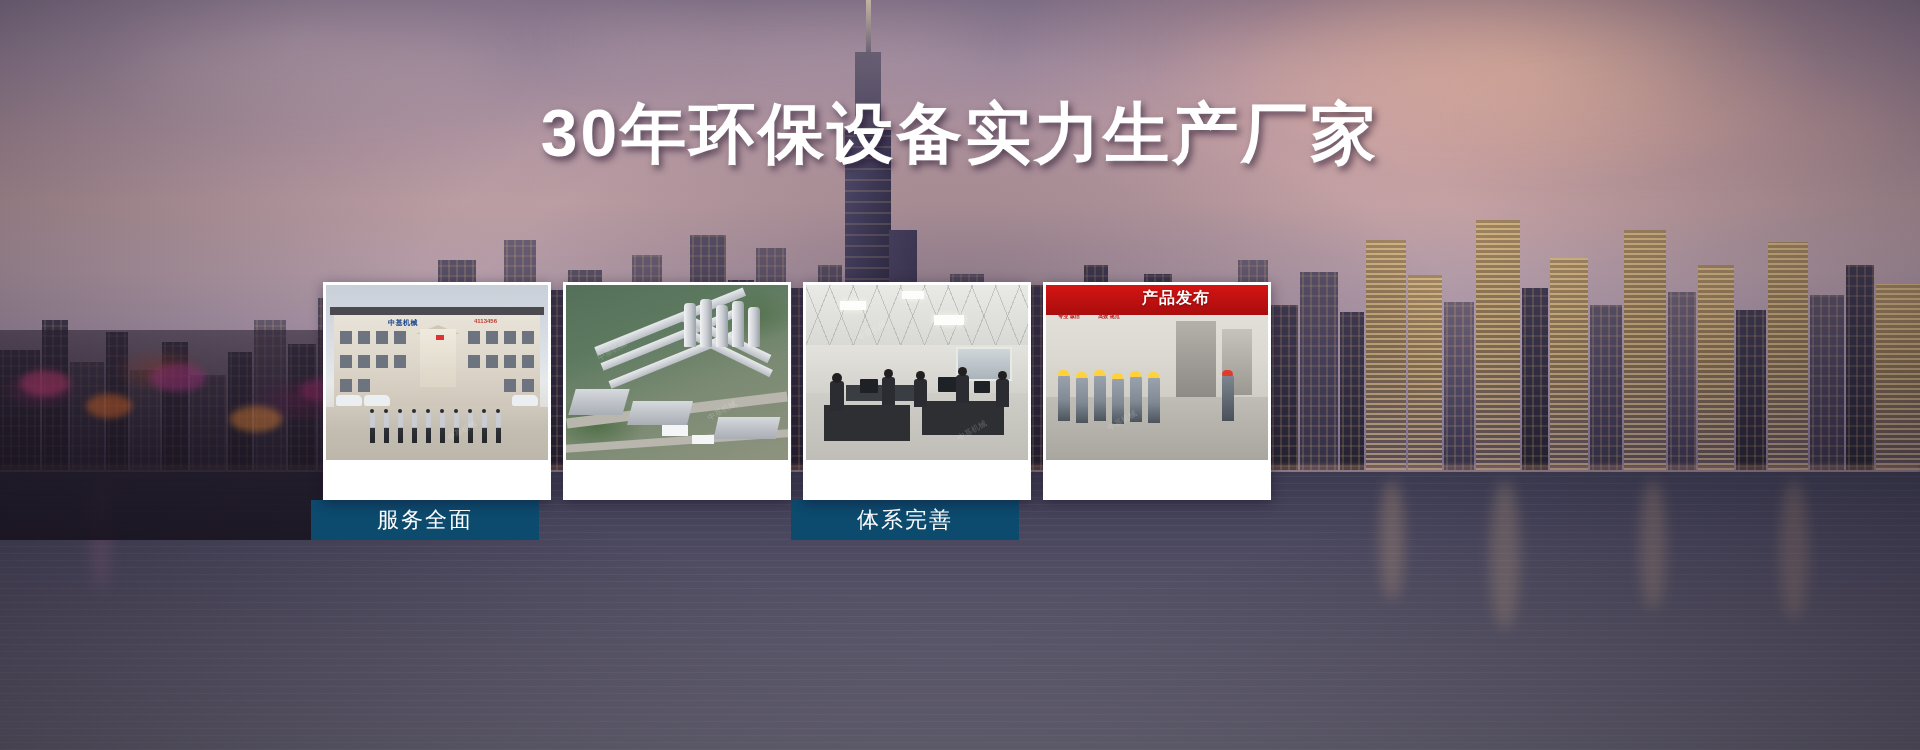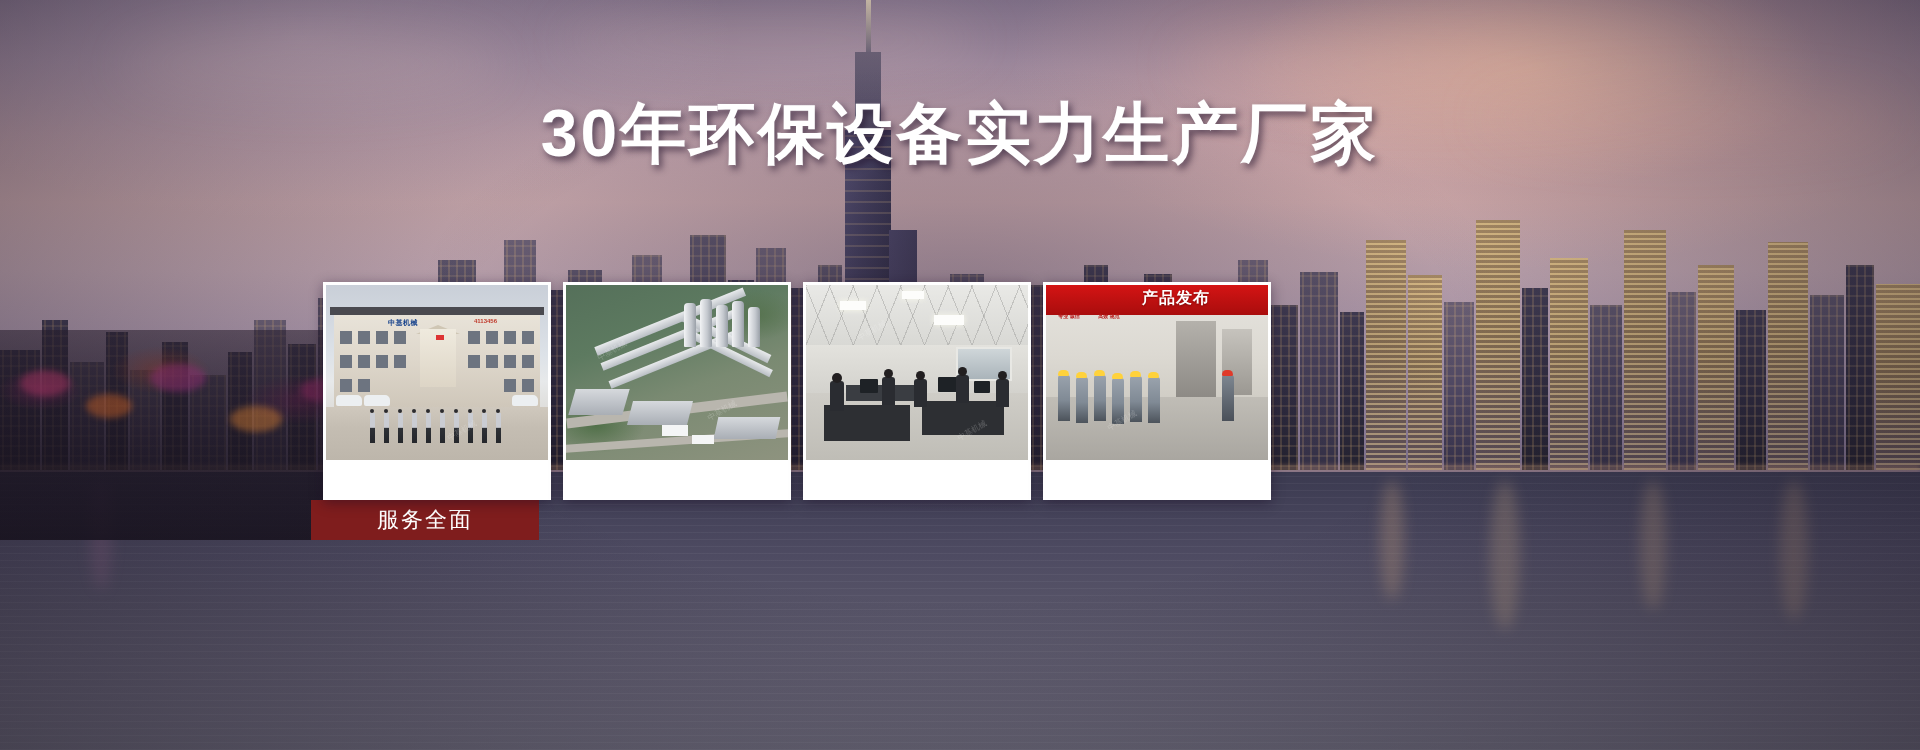--- a/index.html
+++ b/index.html
@@ -95,21 +95,21 @@
   .cards{position:absolute;left:311px;top:282px;width:1238px;height:212px;}
   .card{position:absolute;top:0;width:222px;height:212px;
     background:#ffffff;padding:3px 3px 0 3px;box-sizing:content-box;
     box-shadow:0 3px 12px rgba(25,10,35,.45);}
   .card:nth-child(1){left:0;margin-left:12px;}
   .card:nth-child(2){left:240px;}
   .card:nth-child(3){left:480px;}
   .card:nth-child(4){left:720px;}
   .cardwrap{position:absolute;top:0;width:228px;}
   .thumb{position:relative;width:222px;height:175px;overflow:hidden;background:#8c8c94;}
-  .caption{width:228px;height:40px;background:#7f1d1d;display:flex;align-items:center;justify-content:center;}
+  .caption{width:228px;height:40px;background:#0c4a6e;display:flex;align-items:center;justify-content:center;}
   .caption span{color:#fff;font-size:22px;letter-spacing:2px;}
 
   
   .t1-sky{position:absolute;inset:0;background:linear-gradient(180deg,#c9cfd8 0%,#dde2e8 40%,#e7e9ea 55%,#cfc9bf 100%);}
   .t1-bldg{position:absolute;left:8px;top:26px;width:206px;height:96px;
     background:linear-gradient(180deg,#e9e4da 0%,#ded7cb 50%,#cfc7ba 100%);}
   .t1-roof{position:absolute;left:4px;top:22px;width:214px;height:8px;background:#4a4a50;}
   .t1-win{position:absolute;background:#6d7480;}
   .t1-sign{position:absolute;left:62px;top:33px;font-size:7px;color:#16428c;font-weight:bold;letter-spacing:.5px;white-space:nowrap;}
   .t1-phone{position:absolute;left:148px;top:33px;font-size:6px;color:#c0392b;font-weight:bold;white-space:nowrap;}
@@ -388,20 +388,23 @@
             <div class="t3-person" style="left:108px;top:94px;width:13px;height:28px;"></div>
             <div class="t3-head" style="left:110px;top:86px;width:9px;height:9px;"></div>
             <div class="t3-person" style="left:150px;top:90px;width:13px;height:28px;"></div>
             <div class="t3-head" style="left:152px;top:82px;width:9px;height:9px;"></div>
             <div class="t3-person" style="left:190px;top:94px;width:13px;height:28px;"></div>
             <div class="t3-head" style="left:192px;top:86px;width:9px;height:9px;"></div>
             <div class="wm" style="left:50px;top:40px;">中基机械</div>
             <div class="wm" style="left:150px;top:140px;">中基机械</div>
           </div>
         </div>
+        <div class="caption">
+          <span>体系完善</span>
+        </div>
       </div>
 
       <div class="cardwrap" style="left:720px">
         <div class="card" style="left:0;position:relative;padding:3px;">
           <div class="thumb">
             <div class="t4-wall"></div>
             <div class="t4-banner"></div>
             <div class="t4-bannertext">产品发布</div>
             <div class="t4-col" style="left:6px;">专业 诚信</div>
             <div class="t4-col" style="left:46px;">高效 规范</div>

